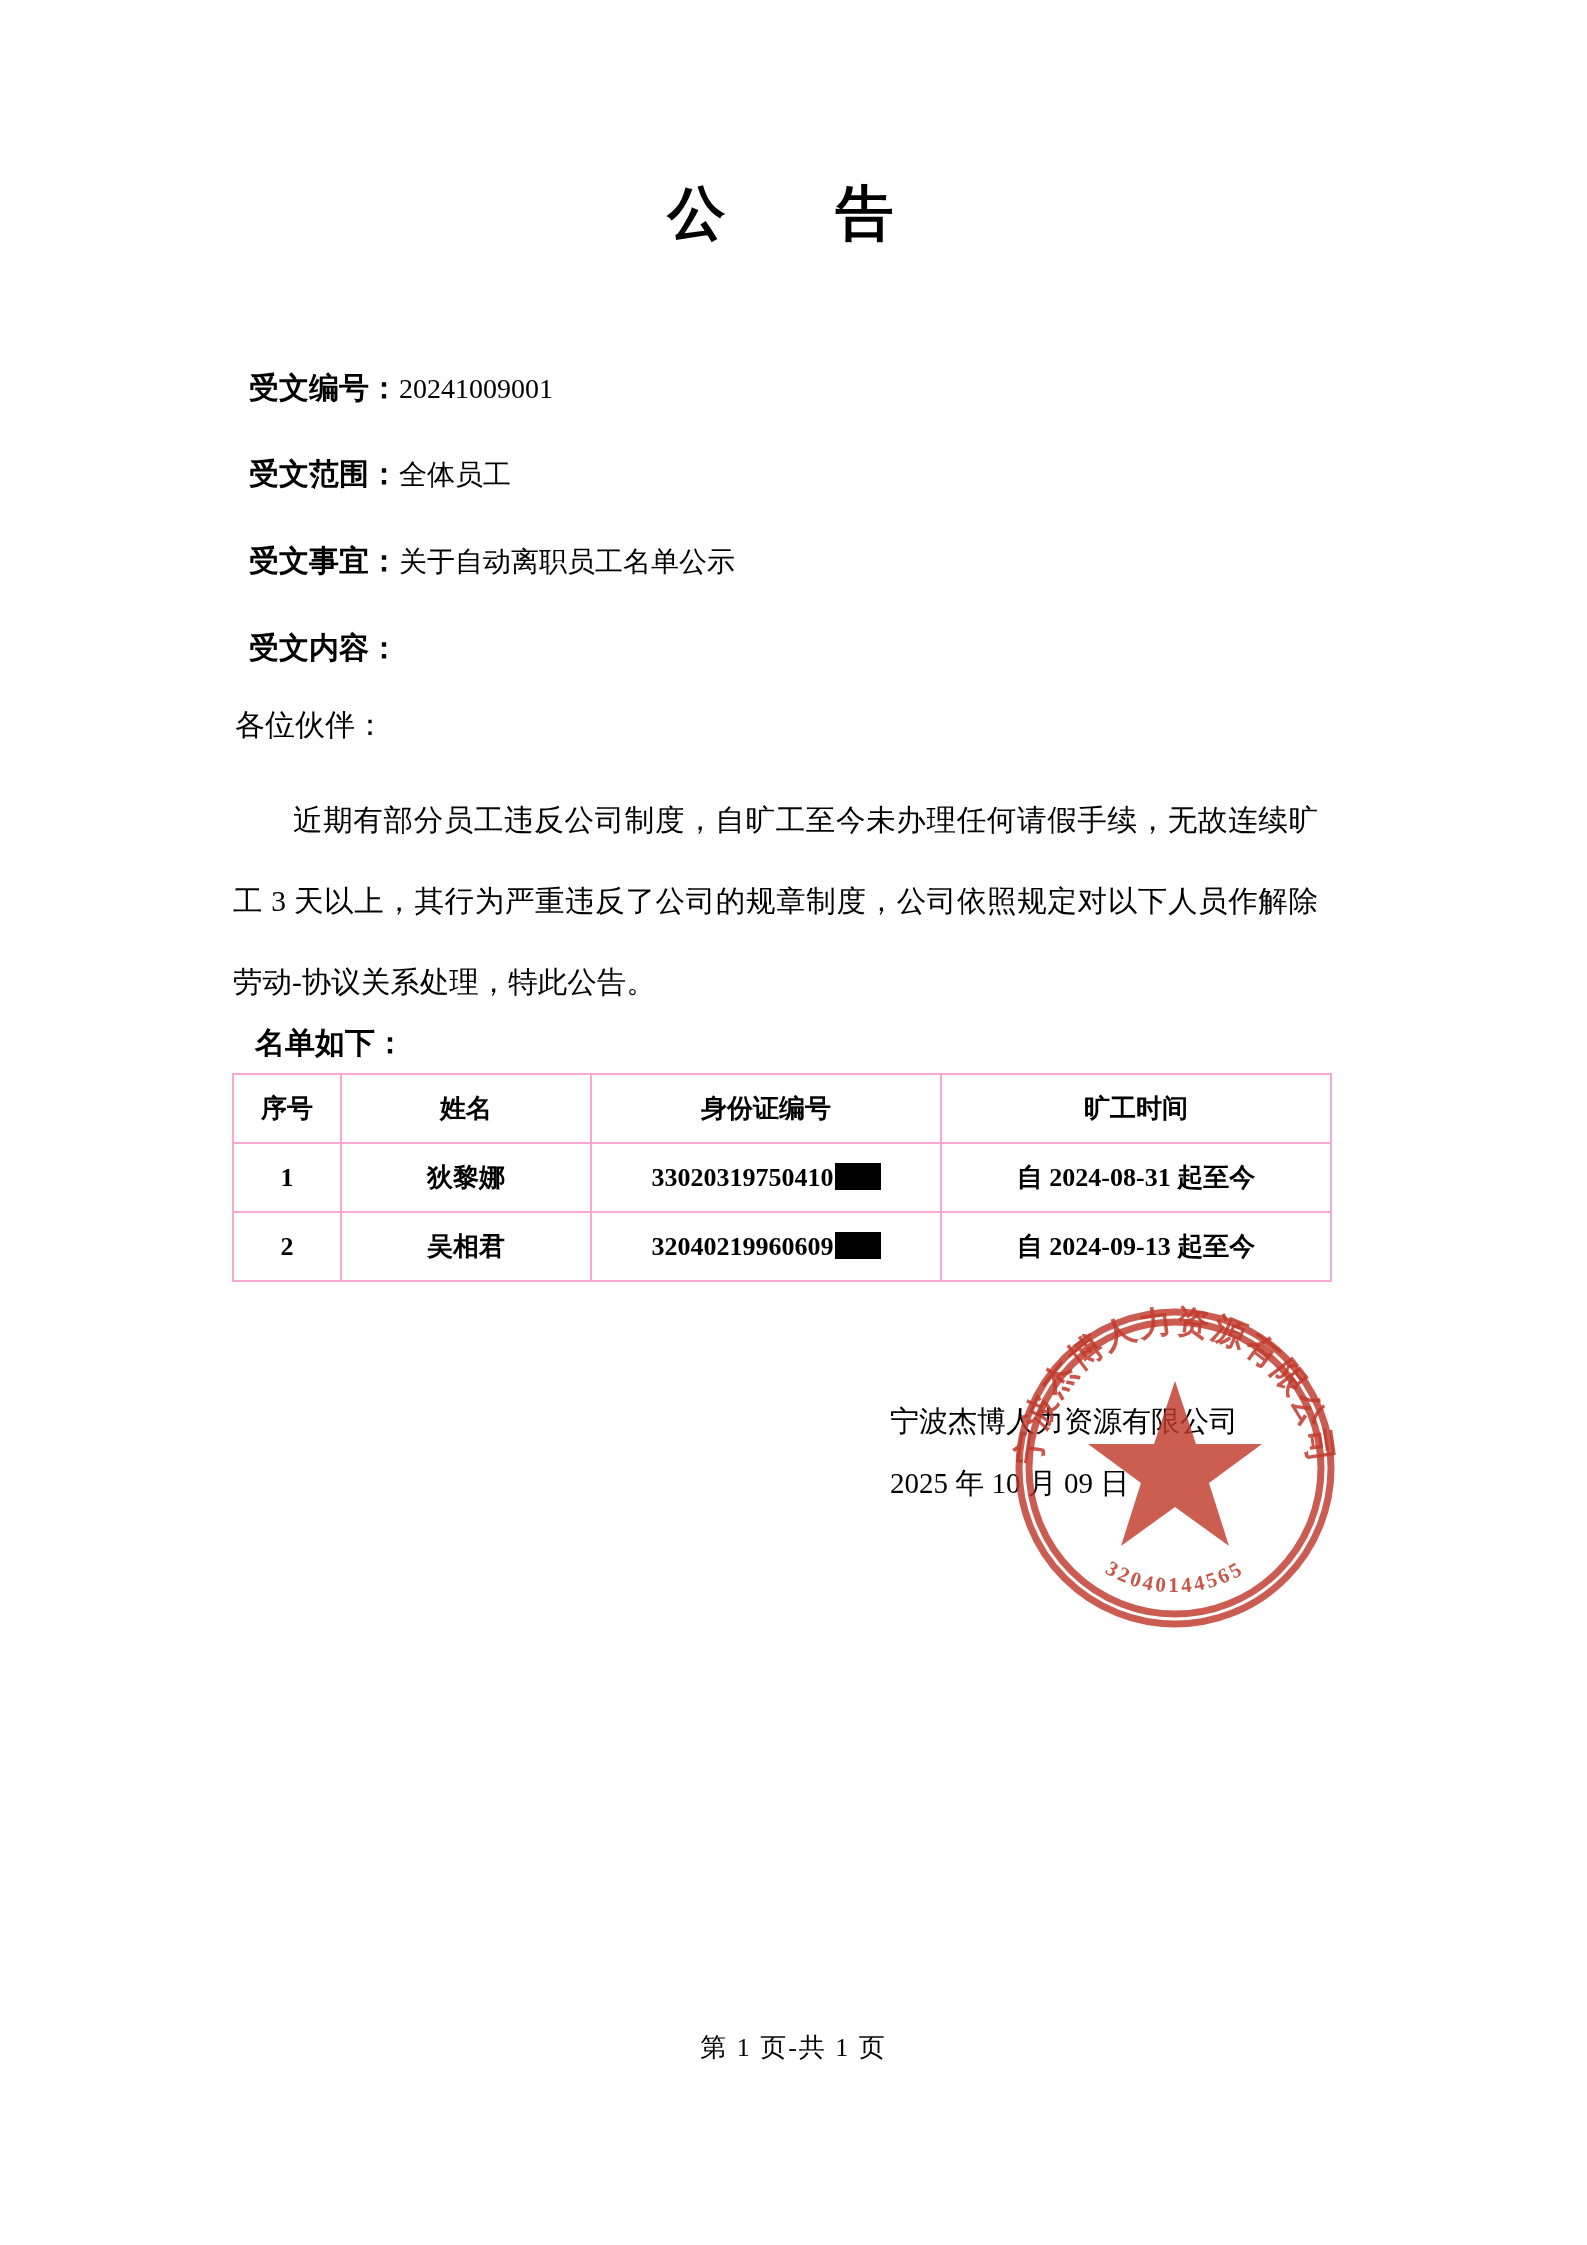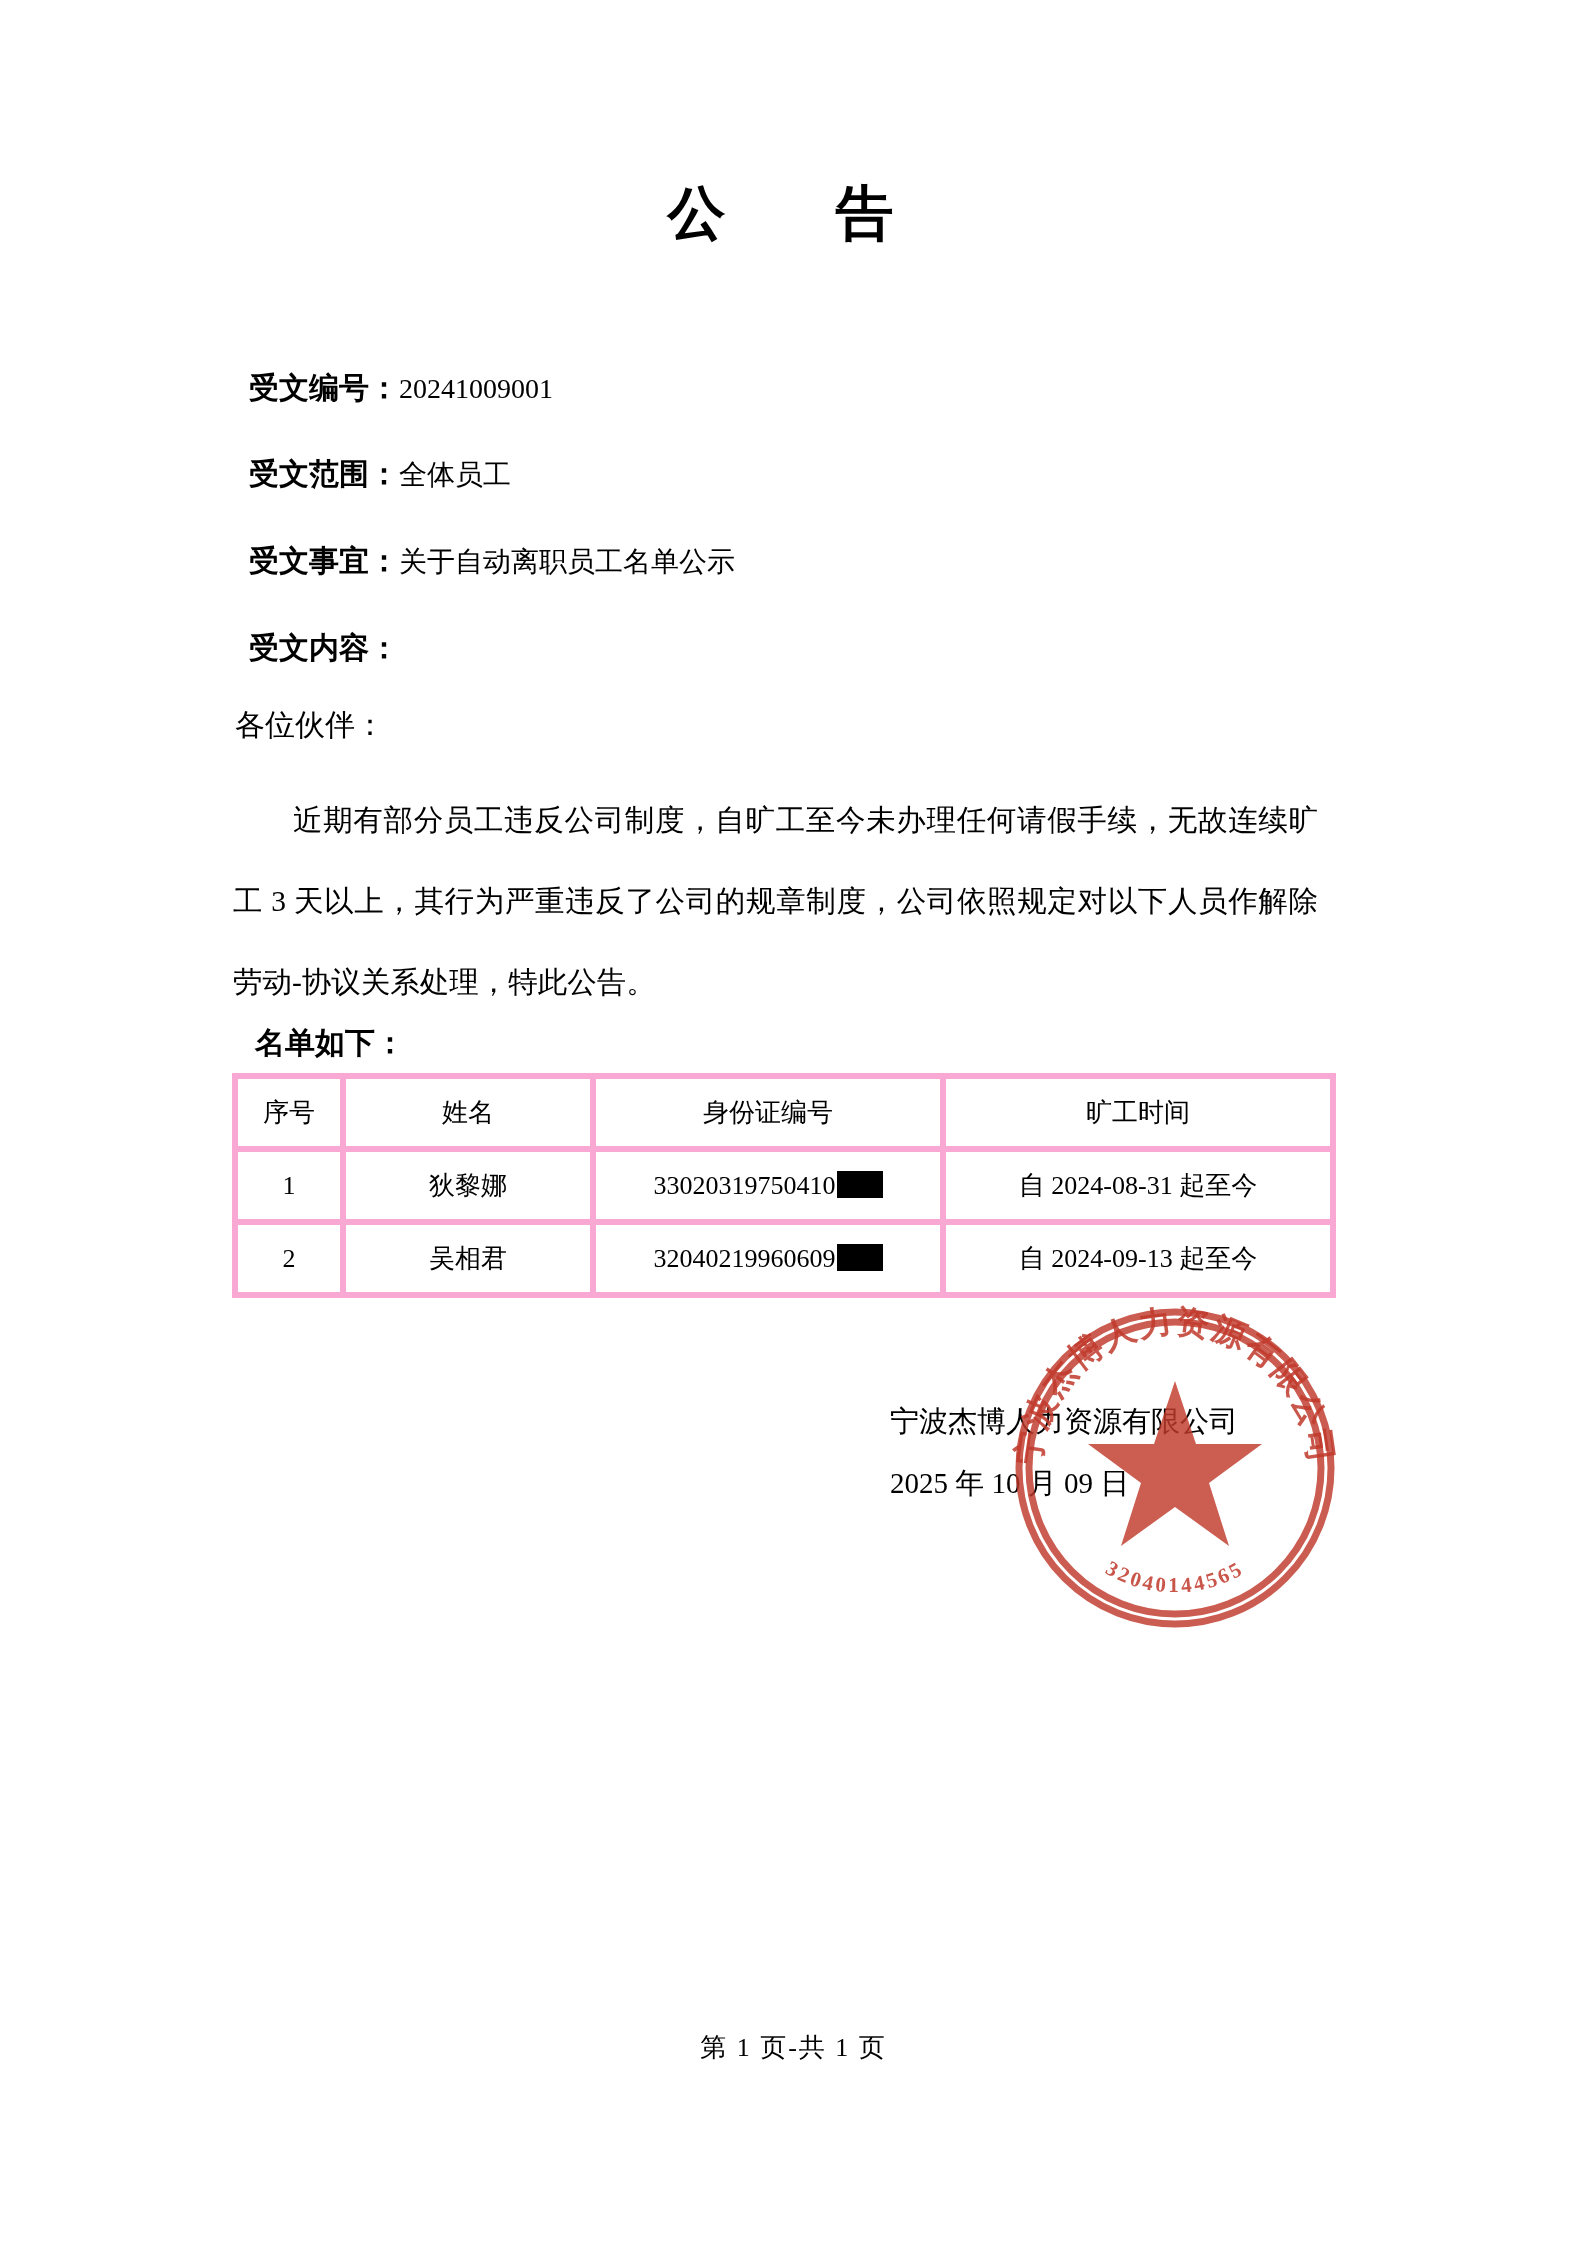--- a/index.html
+++ b/index.html
@@ -78,25 +78,25 @@
   }
   table.name-table {
     position: absolute;
     left: 232px;
     top: 1073px;
     width: 1098px;
     border-collapse: collapse;
     table-layout: fixed;
   }
   table.name-table td, table.name-table th {
-    border: 6px solid #f9a8d4;
+    border: 2px solid #f9a8d4;
     text-align: center;
     vertical-align: middle;
     font-size: 26px;
-    font-weight: normal;
+    font-weight: bold;
     height: 67px;
     padding: 0;
   }
   .col-seq { width: 108px; }
   .col-name { width: 250px; }
   .col-id { width: 350px; }
   .col-time { width: 390px; }
   .id-cell {
     font-weight: bold;
     font-size: 27px;

